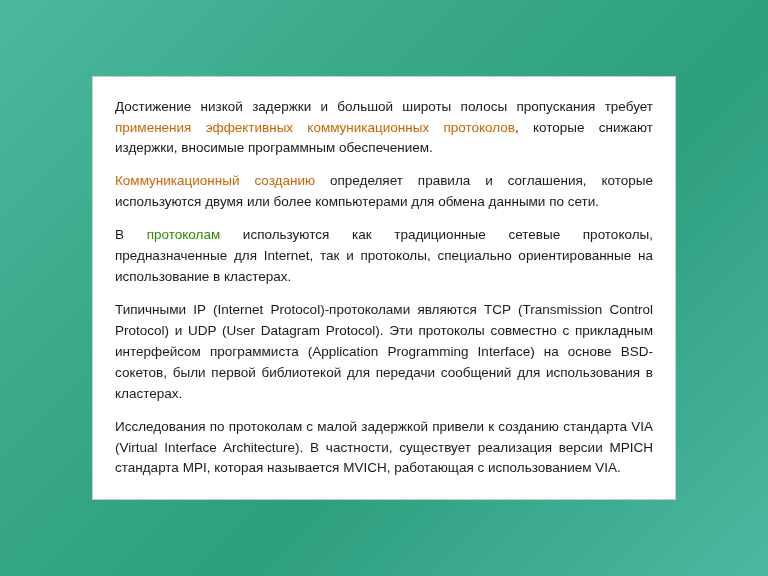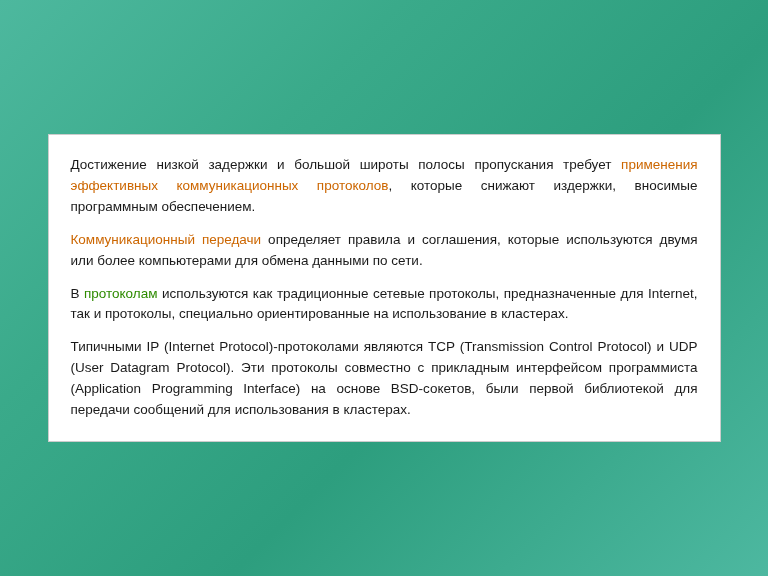--- a/index.html
+++ b/index.html
@@ -15,21 +15,21 @@
       display: flex;
       align-items: center;
       justify-content: center;
       font-family: Arial, sans-serif;
     }
 
     .content-box {
       background: #ffffff;
       border: 1px solid #cccccc;
       padding: 20px 22px;
-      width: 673px;
+      width: 584px;
       max-height: 540px;
       overflow: hidden;
     }
 
     .text-block {
       font-size: 13.5px;
       line-height: 1.55;
       color: #1a1a1a;
       text-align: justify;
     }
@@ -54,26 +54,29 @@
 <body>
 
 <div class="content-box">
   <div class="text-block">
 
     <div class="paragraph">
       <span>Достижение низкой задержки и большой широты полосы пропускания требует </span><span class="highlight-orange">применения эффективных коммуникационных протоколов</span><span>, которые снижают издержки, вносимые программным обеспечением.</span>
     </div>
 
     <div class="paragraph">
-      <span class="highlight-orange">Коммуникационный передачи</span><span> определяет правила и соглашения, которые используются двумя или более компьютерами для обмена данными по сети.</span>
+      <span class="highlight-orange">Коммуникационный созданию</span><span> определяет правила и соглашения, которые используются двумя или более компьютерами для обмена данными по сети.</span>
     </div>
 
     <div class="paragraph">
       <span>В </span><span class="highlight-green">протоколам</span><span> используются как традиционные сетевые протоколы, предназначенные для Internet, так и протоколы, специально ориентированные на использование в кластерах.</span>
     </div>
 
     <div class="paragraph">
       <span>Типичными IP (Internet Protocol)-протоколами являются TCP (Transmission Control Protocol) и UDP (User Datagram Protocol). Эти протоколы совместно с прикладным интерфейсом программиста (Application Programming Interface) на основе BSD-сокетов, были первой библиотекой для передачи сообщений для использования в кластерах.</span>
     </div>
 
+    <div class="paragraph">
+      <span>Исследования по протоколам с малой задержкой привели к созданию стандарта VIA (Virtual Interface Architecture). В частности, существует реализация версии MPICH стандарта MPI, которая называется MVICH, работающая с использованием VIA.</span>
+    </div>
 
   </div>
 </div>
 
 </body></html>

